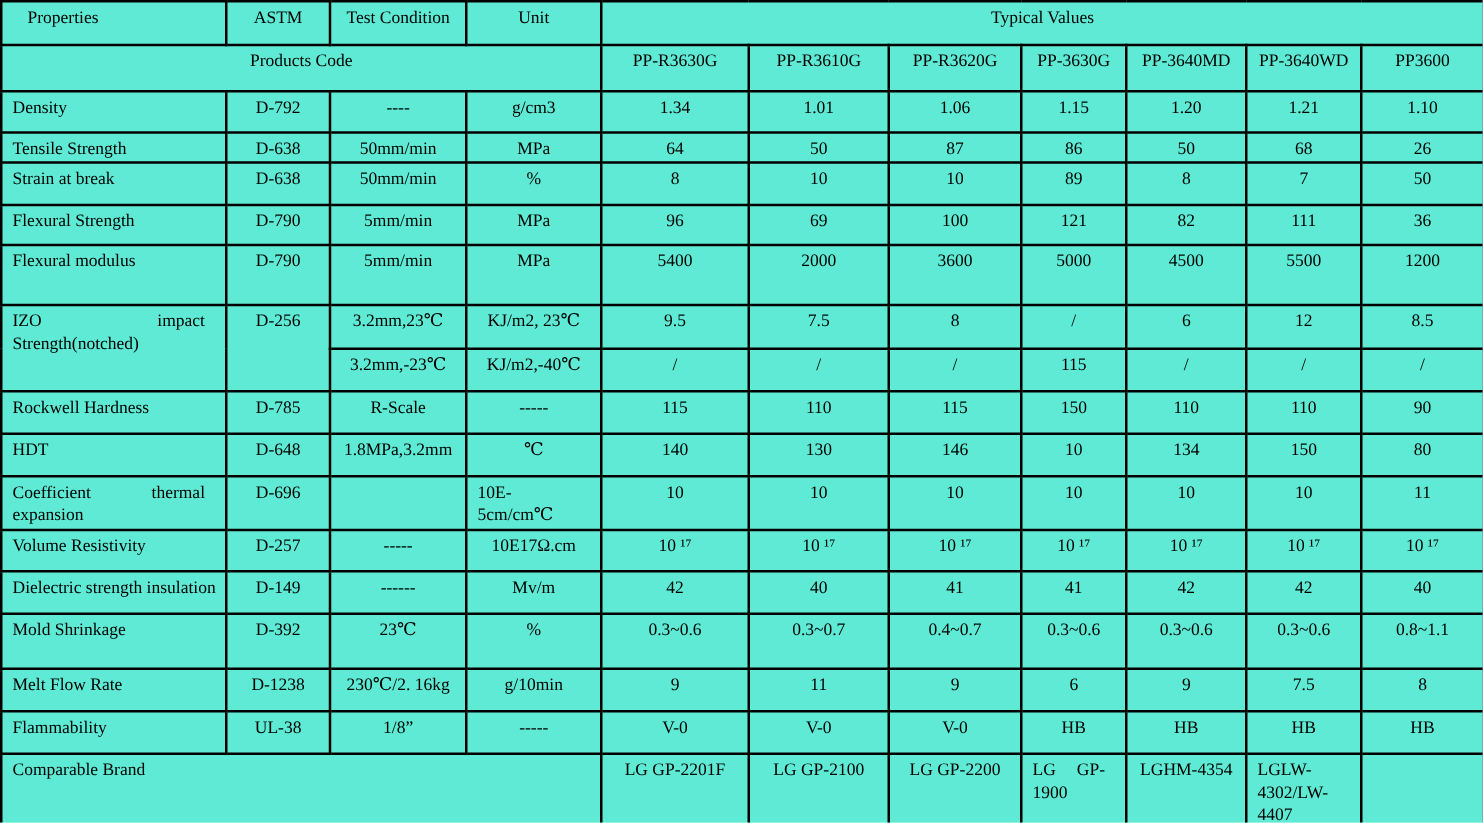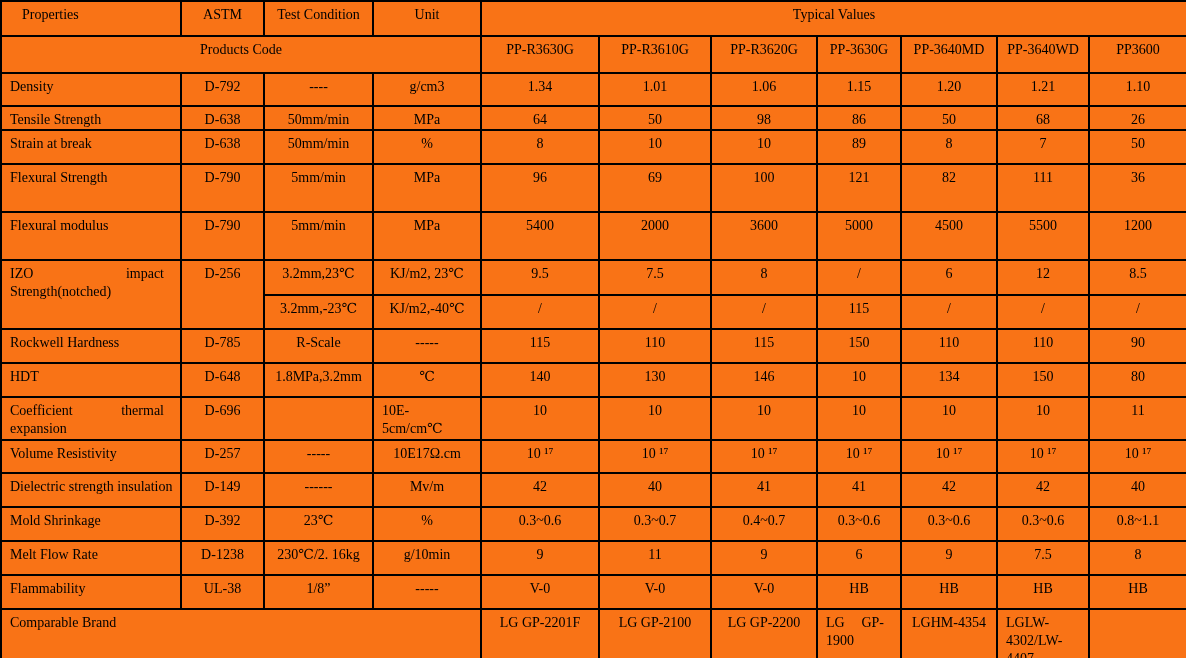--- a/index.html
+++ b/index.html
@@ -1,19 +1,19 @@
 <!DOCTYPE html>
 <html><head>
 <meta charset="utf-8">
 <style>
   html, body { margin: 0; padding: 0; background: #ffffff; }
   .sheet {
     width: 1186px;
     height: 658px;
-    background: #f97316;
+    background: #5eead4;
     box-sizing: border-box;
   }
   table {
     border-collapse: collapse;
     table-layout: fixed;
     width: 1186px;
     color: #000000;
     font-family: "Liberation Serif", "DejaVu Serif", serif;
     font-size: 14px;
   }
@@ -87,40 +87,40 @@
           <td>1.21</td>
           <td>1.10</td>
         </tr>
         <tr style="height: 18px;">
           <td class="c-prop">Tensile Strength</td>
           <td>D-638</td>
           <td>50mm/min</td>
           <td>MPa</td>
           <td>64</td>
           <td>50</td>
-          <td>98</td>
+          <td>87</td>
           <td>86</td>
           <td>50</td>
           <td>68</td>
           <td>26</td>
         </tr>
         <tr style="height: 34px;">
           <td class="c-prop">Strain at break</td>
           <td>D-638</td>
           <td>50mm/min</td>
           <td>%</td>
           <td>8</td>
           <td>10</td>
           <td>10</td>
           <td>89</td>
           <td>8</td>
           <td>7</td>
           <td>50</td>
         </tr>
-        <tr style="height: 48px;">
+        <tr style="height: 32px;">
           <td class="c-prop">Flexural Strength</td>
           <td>D-790</td>
           <td>5mm/min</td>
           <td>MPa</td>
           <td>96</td>
           <td>69</td>
           <td>100</td>
           <td>121</td>
           <td>82</td>
           <td>111</td>
@@ -236,21 +236,21 @@
           <td>------</td>
           <td>Mv/m</td>
           <td>42</td>
           <td>40</td>
           <td>41</td>
           <td>41</td>
           <td>42</td>
           <td>42</td>
           <td>40</td>
         </tr>
-        <tr style="height: 34px;">
+        <tr style="height: 44px;">
           <td class="c-prop">Mold Shrinkage</td>
           <td>D-392</td>
           <td>23℃</td>
           <td>%</td>
           <td>0.3~0.6</td>
           <td>0.3~0.7</td>
           <td>0.4~0.7</td>
           <td>0.3~0.6</td>
           <td>0.3~0.6</td>
           <td>0.3~0.6</td>

